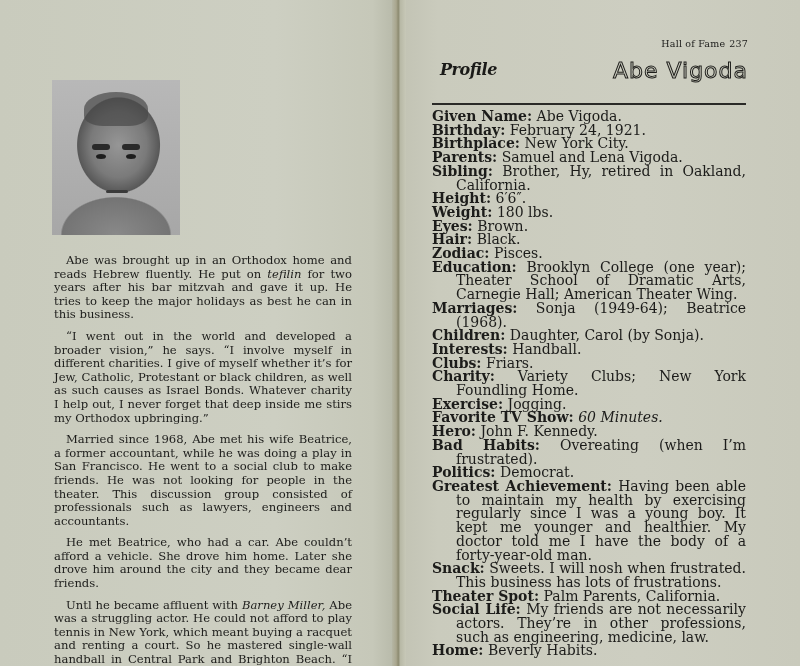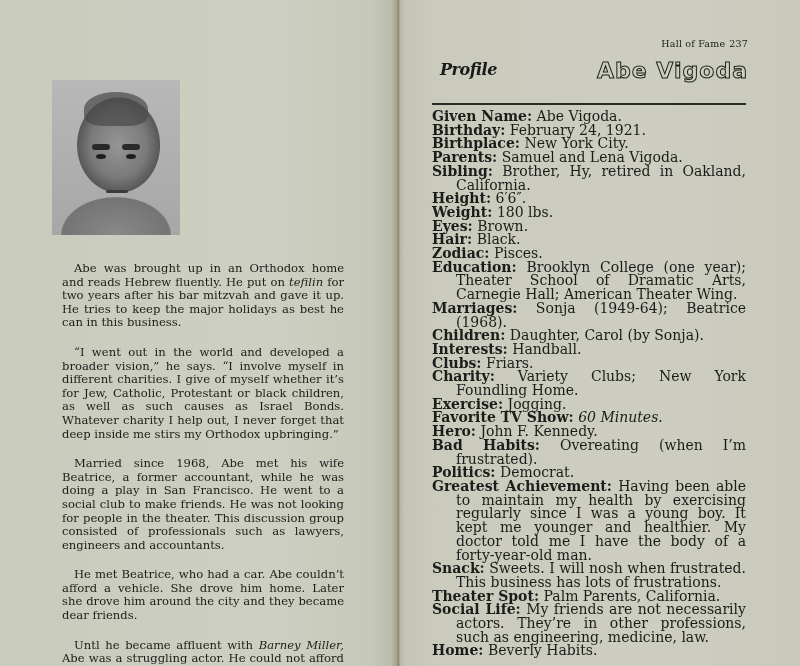--- a/index.html
+++ b/index.html
@@ -34,38 +34,37 @@
   .photo .brow-l { position:absolute; left: 40px; top: 64px; width: 18px; height: 6px; background:#2c2a26; border-radius: 3px; }
   .photo .brow-r { position:absolute; left: 70px; top: 64px; width: 18px; height: 6px; background:#2c2a26; border-radius: 3px; }
   .photo .eye-l { position:absolute; left: 44px; top: 74px; width: 10px; height: 5px; background:#1f1d1a; border-radius: 50%; }
   .photo .eye-r { position:absolute; left: 74px; top: 74px; width: 10px; height: 5px; background:#1f1d1a; border-radius: 50%; }
   .photo .mouth { position:absolute; left: 54px; top: 110px; width: 22px; height: 3px; background:#3c3a35; border-radius: 2px; }
 
   .body-text {
     position: absolute; left: 46px; top: 246px; width: 314px;
     font-size: 11.6px; line-height: 13.6px; text-align: justify;
   }
-  .body-text p { margin: 16px; text-indent: 12px; hyphens: auto; }
+  .body-text p { margin: 8px; text-indent: 12px; hyphens: auto; }
   .body-text em { font-style: italic; }
 
   .running-head {
     position: absolute; right: 52px; top: 38px;
     font-size: 9.5px; letter-spacing: .2px;
   }
   .running-head .pg { margin-left: 4px; }
   .profile-word {
     position: absolute; left: 432px; top: 60px;
     font-family: "DejaVu Serif", serif; font-style: italic; font-weight: bold;
     font-size: 16px; color: #1a1a18; letter-spacing: -0.5px; margin-left: 8px;
   }
   .name-title {
     position: absolute; right: 52px; top: 58px;
     font-family: "DejaVu Sans", sans-serif; font-size: 22px; letter-spacing: 1px;
     color: #cdcec1;
-    font-weight: bold;
     -webkit-text-stroke: 1px #1e1e1b;
   }
   .rule {
     position: absolute; left: 432px; top: 103px; width: 314px; height: 1.5px; background: #2a2a27;
   }
   .facts {
     position: absolute; left: 432px; top: 110px; width: 314px;
     font-size: 14px; line-height: 13.7px;
   }
   .fact { padding-left: 24px; text-indent: -24px; text-align: justify; }

